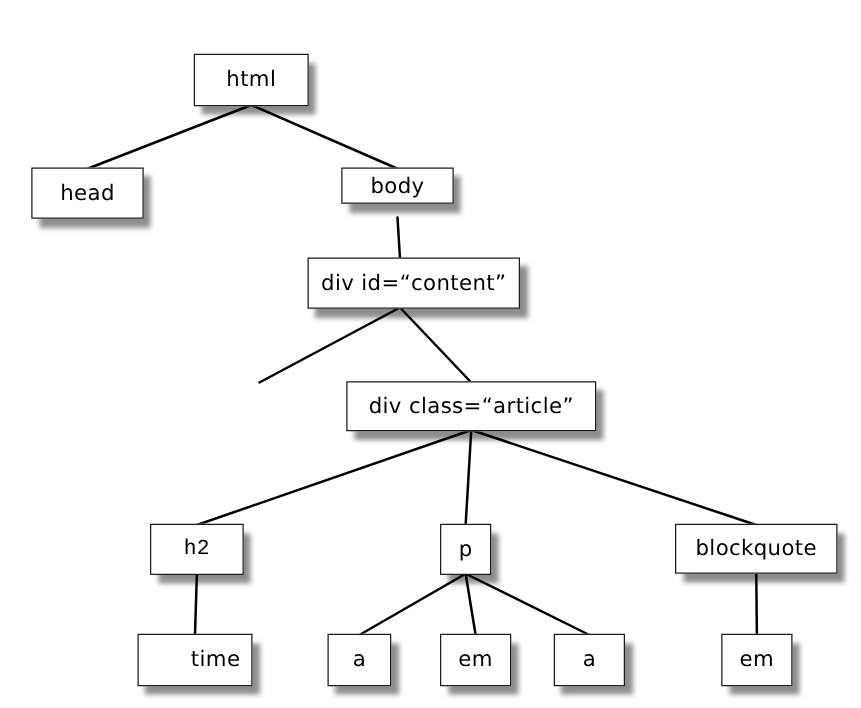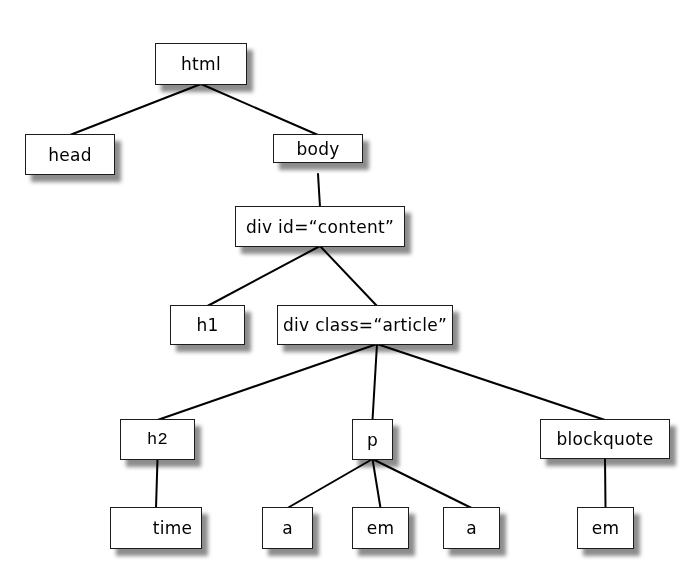--- a/index.html
+++ b/index.html
@@ -61,27 +61,24 @@
     </svg>
 <div class="tree-node" style="left: 155px; top: 31px; width: 92px; height: 42px;">
       <span>html</span>
     </div>
     <div class="tree-node" style="left: 25px; top: 122px; width: 90px; height: 41px;">
       <span>head</span>
     </div>
     <div class="tree-node" style="left: 273px; top: 122px; width: 90px; height: 29px;">
       <span>body</span>
     </div>
-    <div class="tree-node" style="left: 235px; top: 194px; width: 170px; height: 41px;">
+    <div class="tree-node" style="left: 246px; top: 194px; width: 170px; height: 41px;">
       <span>div id=“content”</span>
     </div>
-    <div class="tree-node" style="left: 170px; top: 293px; width: 75px; height: 40px;">
-      <span>h1</span>
-    </div>
-    <div class="tree-node" style="left: 277px; top: 293px; width: 176px; height: 40px; text-align: right;">
+    <div class="tree-node" style="left: 277px; top: 293px; width: 200px; height: 40px; text-align: right;">
       <span>div class=“article”</span>
     </div>
     <div class="tree-node" style="left: 120px; top: 407px; width: 75px; height: 41px; font-family: Liberation Mono, monospace;">
       <span>h2</span>
     </div>
     <div class="tree-node" style="left: 352px; top: 407px; width: 41px; height: 41px;">
       <span>p</span>
     </div>
     <div class="tree-node" style="left: 540px; top: 407px; width: 130px; height: 40px;">
       <span>blockquote</span>

